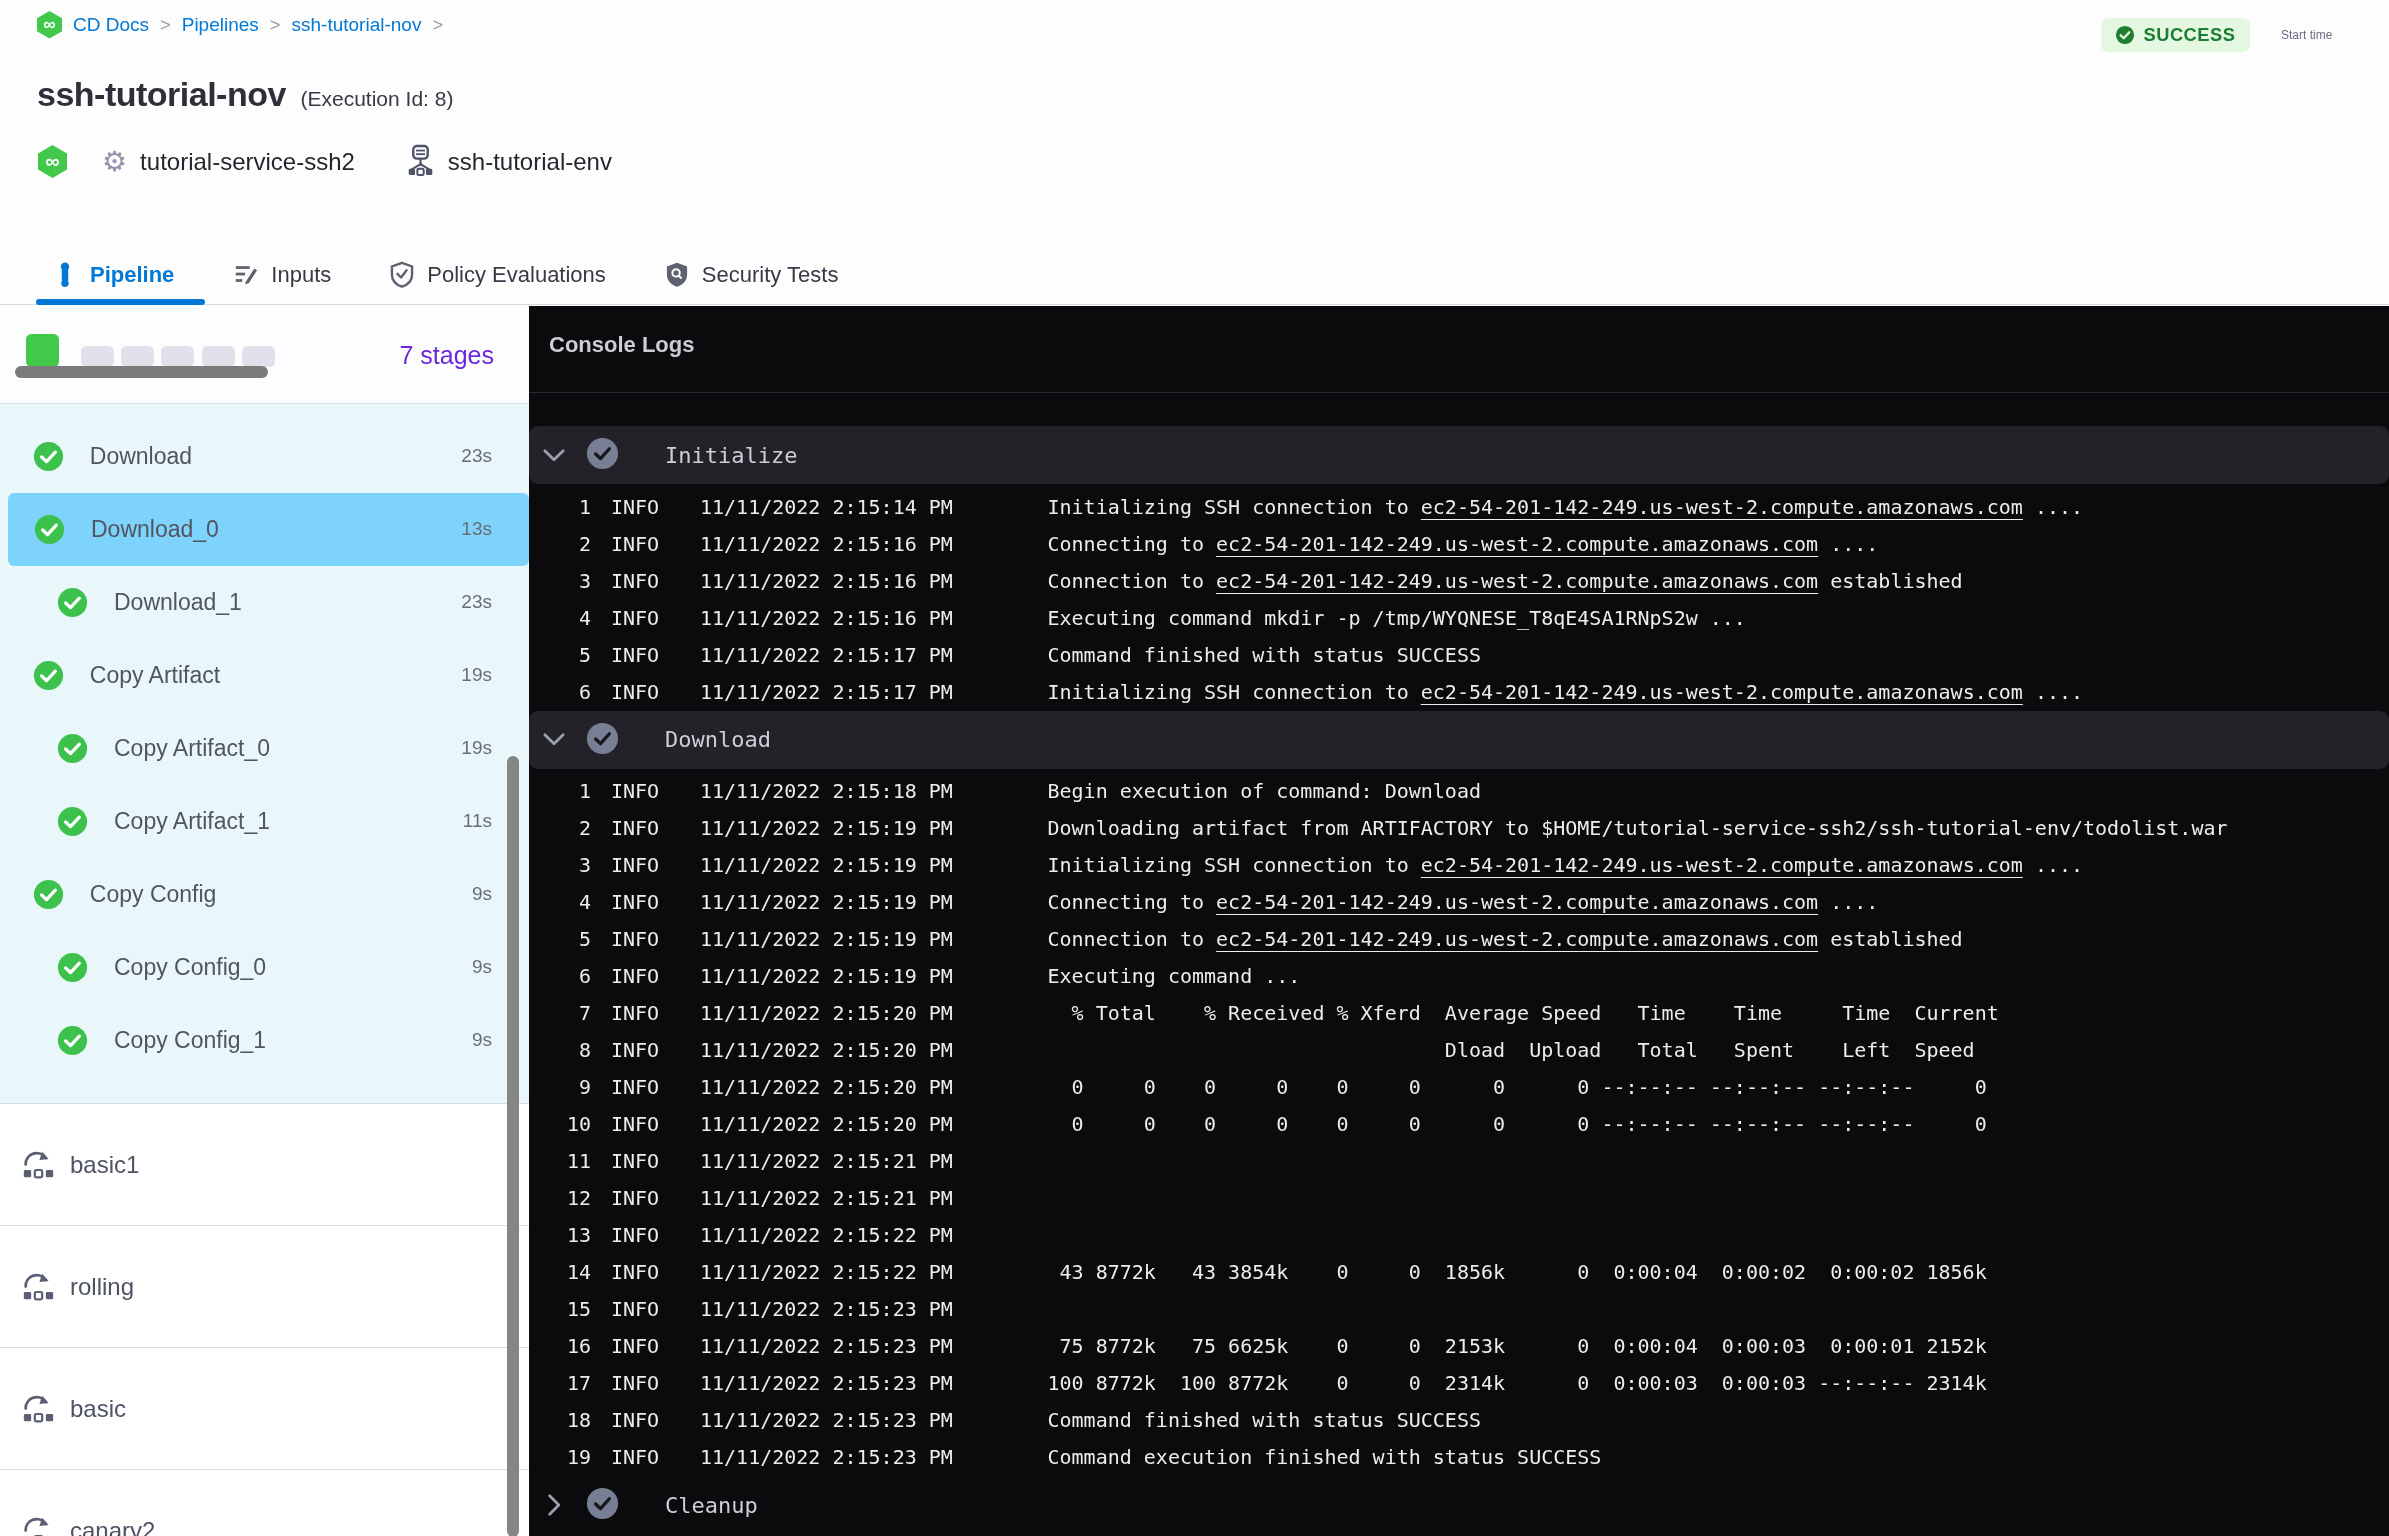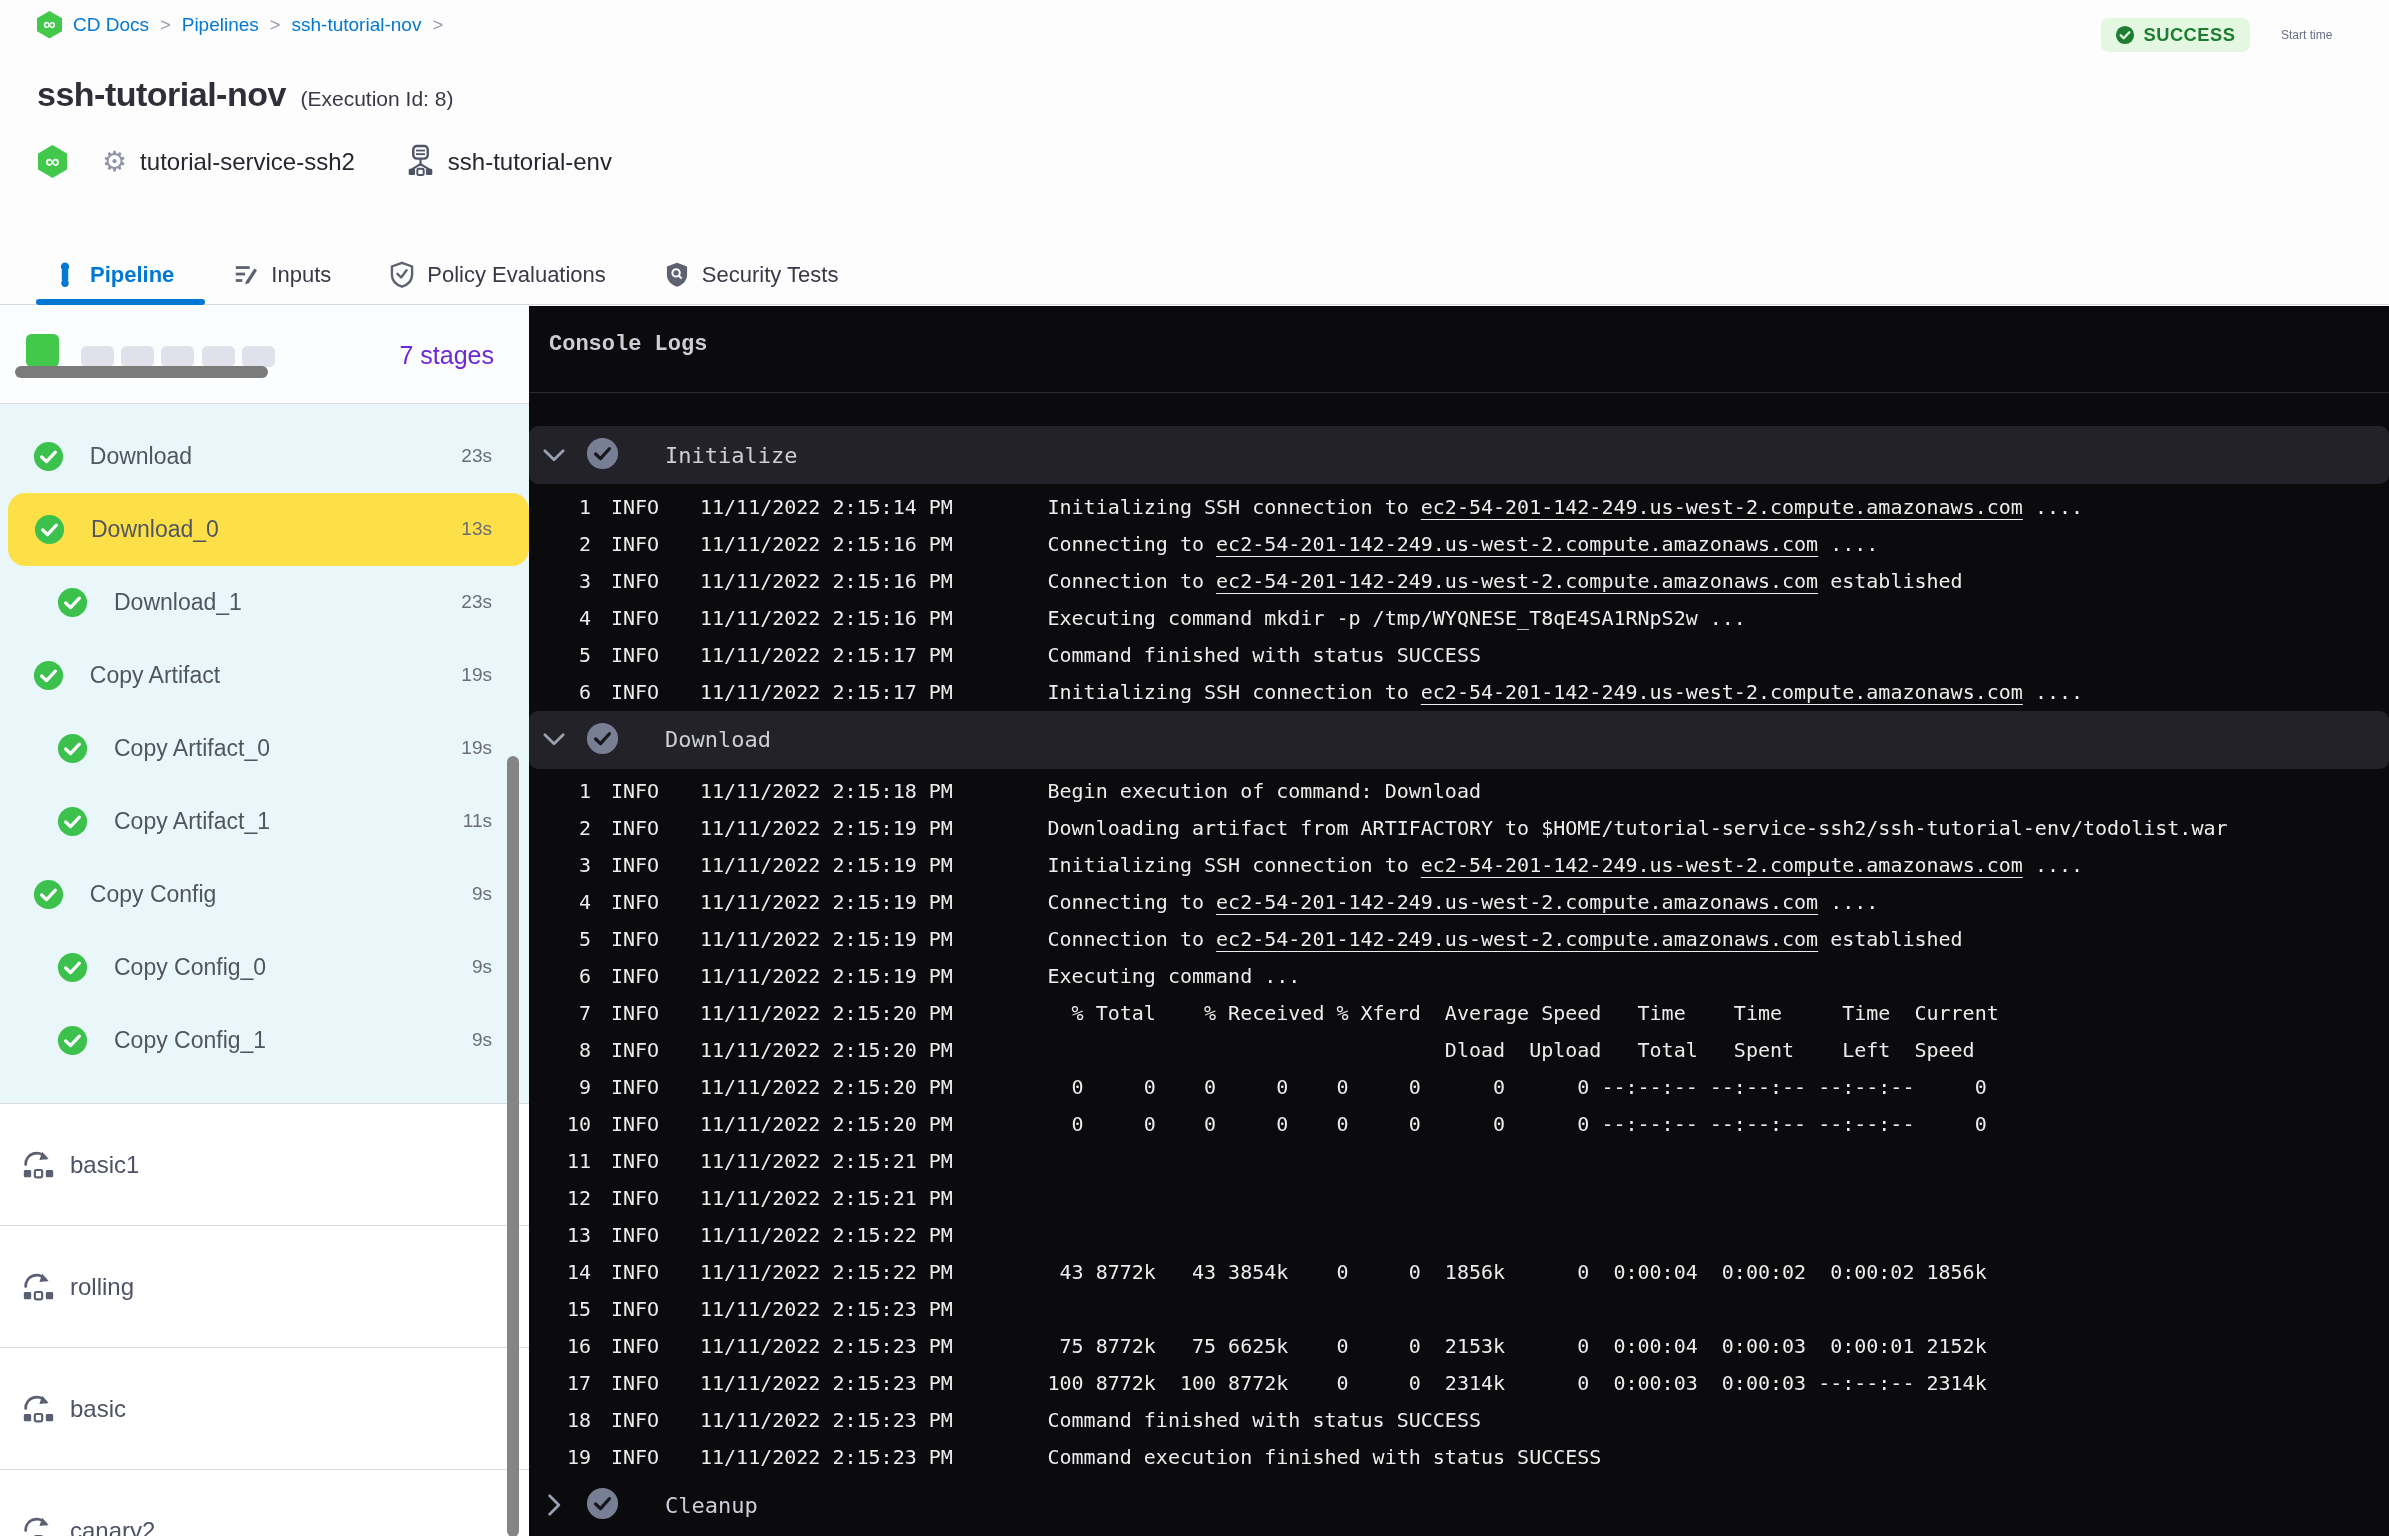--- a/index.html
+++ b/index.html
@@ -40,36 +40,36 @@
   .minimap-strip{position:relative;height:97px;border-bottom:0.9px solid #dcdde4;background:#fcfdfe;}
   .mini-squares{position:absolute;left:14.6px;top:26px;width:271px;height:48px;overflow:hidden;}
   .sq{position:absolute;border-radius:5.5px;}
   .sq-green{left:11px;top:1.8px;width:33px;height:33px;background:#42c94b;}
   .sq-gray{top:13.7px;width:33px;height:21px;background:#e0e1ea;}
   .mini-scroll{position:absolute;left:14.6px;top:60px;width:253px;height:12px;border-radius:6.4px;background:#7b7b7b;}
   .stage-count{position:absolute;right:35px;top:35px;font-size:25px;color:#6d28d9;}
   .stage-list{position:relative;height:700px;background:#e9f7fb;border-bottom:0.9px solid #d9dbe3;
               padding-top:15.6px;box-sizing:border-box;}
   .stage-row{display:flex;align-items:center;height:73px;margin-left:31px;cursor:pointer;}
-  .stage-row.selected{background:#fde047;border-radius:17px;margin-left:8px;}
+  .stage-row.selected{background:#7dd3fc;border-radius:6px;margin-left:8px;}
   .stage-row .pad0{width:1.8px;}
   .stage-row .pad1{width:26px;}
   .stage-name{margin-left:26px;font-size:23px;color:#51555f;}
   .stage-dur{margin-left:auto;margin-right:37px;font-size:19px;color:#6a6d77;}
   .pipe-list{position:relative;background:#ffffff;}
   .pipe-row{display:flex;align-items:center;height:122px;border-bottom:0.9px solid #dadce4;
             padding-left:20px;box-sizing:border-box;cursor:pointer;}
   .pipe-name{margin-left:13px;font-size:24px;color:#4e5265;}
   .side-scrollbar{position:absolute;right:10px;top:450px;width:12px;height:781px;border-radius:6.4px;
                   background:#858585;z-index:5;}
 
   
   .console{position:absolute;left:529px;top:306px;width:1860px;height:1230px;background:#0b0b0e;
            overflow:hidden;}
-  .console-title{position:absolute;left:20px;top:26px;font-size:22px;font-weight:bold;color:#cccdd6;font-family:Liberation Mono, monospace;}
+  .console-title{position:absolute;left:20px;top:26px;font-size:22px;font-weight:bold;color:#cccdd6;}
   .console-divider{position:absolute;left:0;top:86px;width:1860px;height:0.9px;background:#2a2a31;}
   .console-body{position:absolute;left:0;top:87px;width:1860px;}
   .log-section-header{display:flex;align-items:center;height:58px;border-radius:9.2px;
                       background:#232229;margin-top:0;cursor:pointer;}
   .log-section-header.first{margin-top:33px;}
   .log-section-header.collapsed{background:transparent;}
   .lsh-chev{margin-left:13px;width:24px;display:flex;justify-content:center;}
   .lsh-check{margin-left:20px;}
   .lsh-label{margin-left:46px;font-family:"DejaVu Sans Mono", monospace;font-size:22px;color:#ccced8;}
   .log-rows{padding-top:4.6px;}

